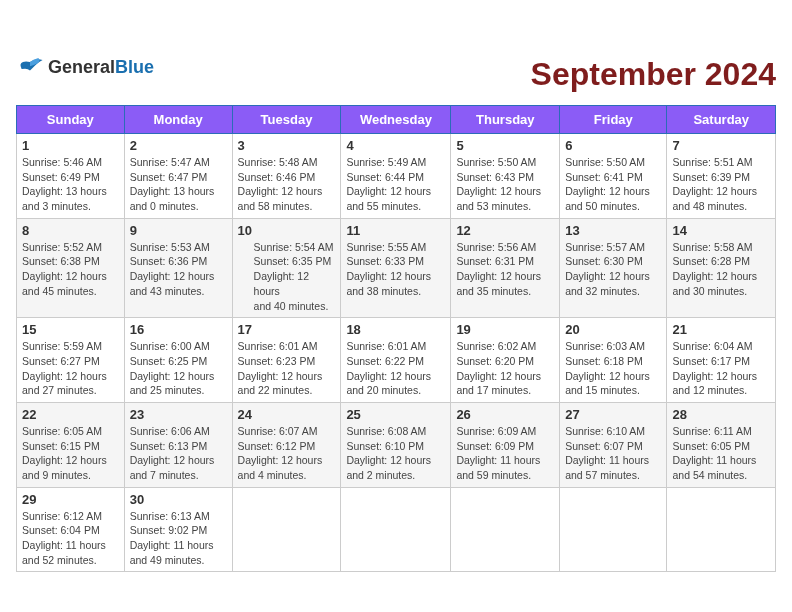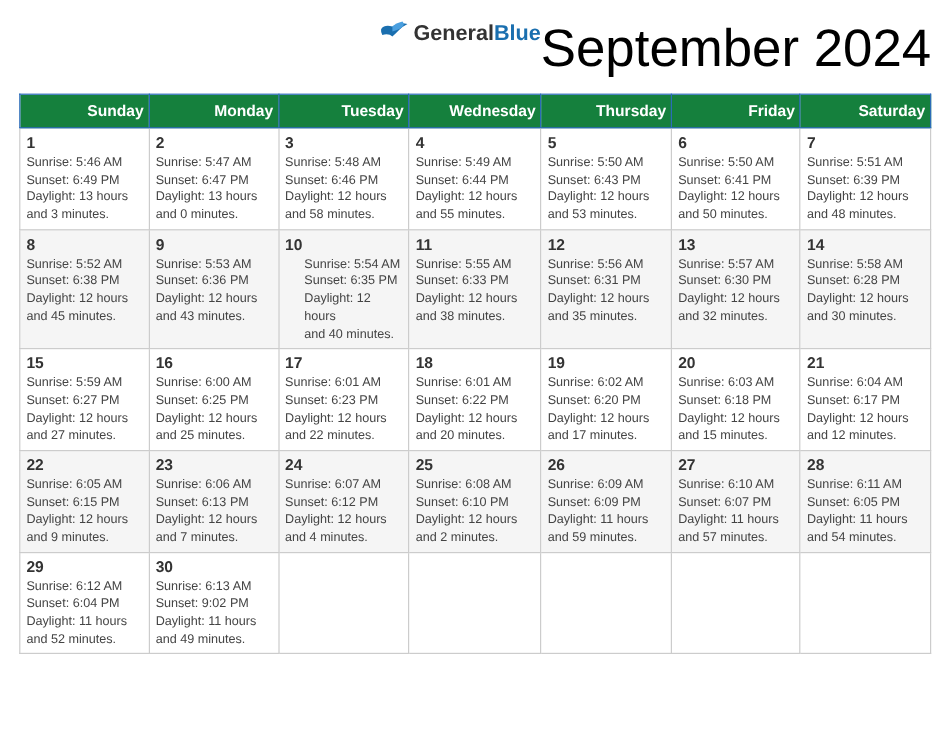--- a/index.html
+++ b/index.html
@@ -5,23 +5,24 @@
     * { margin: 0; padding: 0; box-sizing: border-box; }
     body {
       font-family: Arial, sans-serif;
       background: #fff;
       width: 792px;
       min-height: 612px;
       padding: 16px;
     }
     .header {
       display: flex;
-      justify-content: flex-end;
+      justify-content: space-between;
       align-items: flex-start;
       margin-bottom: 12px;
+      margin-top: 40px;
     }
     .logo {
       display: flex;
       align-items: center;
       gap: 4px;
     }
     .logo-text-general {
       font-size: 18px;
       font-weight: bold;
       color: #333;
@@ -32,38 +33,38 @@
       color: #1a6faf;
     }
     .logo-bird {
       width: 28px;
       height: 22px;
     }
     .title-block {
       text-align: right;
     }
     .month-title {
-      font-size: 44px;
-      font-weight: normal;
-      color: #000000;
+      font-size: 32px;
+      font-weight: bold;
+      color: #7f1d1d;
     }
     .location {
       font-size: 14px;
       color: #555;
     }
     .calendar-table {
       width: 100%;
       border-collapse: collapse;
       font-size: 11px;
     }
     .calendar-table th {
-      background-color: #15803d;
+      background-color: #8b5cf6;
       color: #fff;
       padding: 6px 4px;
-      text-align: right;
+      text-align: center;
       font-size: 13px;
       font-weight: bold;
       border: 1px solid #2b6cb8;
     }
     .calendar-table td {
       border: 1px solid #ccc;
       vertical-align: top;
       padding: 4px 5px;
       width: 113px;
       min-height: 80px;

